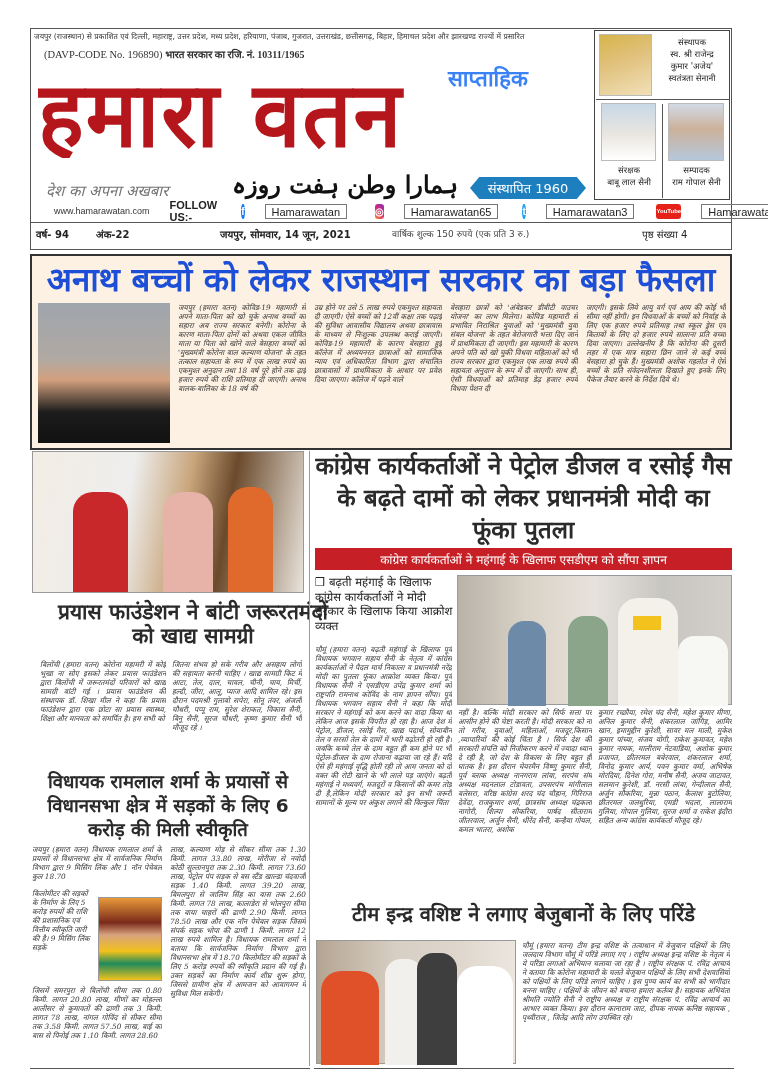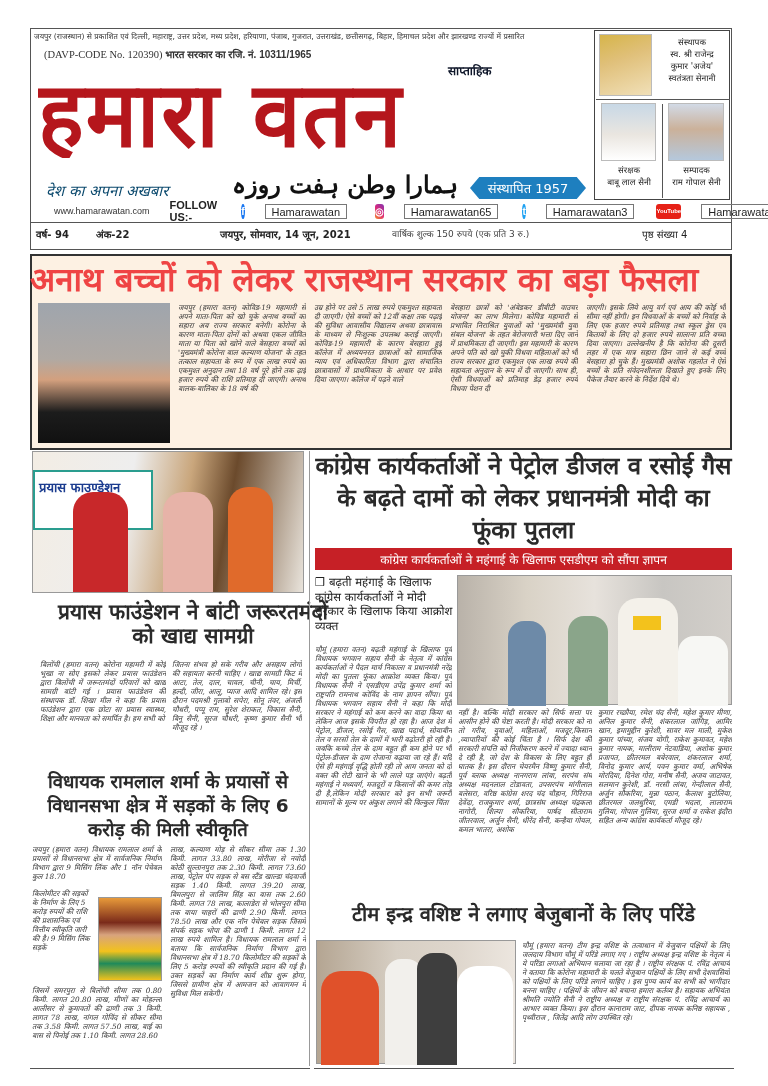--- a/index.html
+++ b/index.html
@@ -1,58 +1,58 @@
 <!DOCTYPE html>
 <html><head>
 <meta charset="utf-8">
 <style>
   * { box-sizing: border-box; margin: 0; padding: 0; }
   body { width: 768px; height: 1086px; background: #ffffff; font-family: "DejaVu Serif", serif; color: #222; position: relative; overflow: hidden; }
   .abs { position: absolute; }
   .masthead { left: 30px; top: 28px; width: 702px; height: 222px; border: 1.5px solid #555; }
   .topline { left: 34px; top: 31px; width: 560px; font-size: 7.6px; font-family: "DejaVu Sans", sans-serif; color: #333; white-space: nowrap; overflow: hidden; }
   .davp { left: 44px; top: 47px; font-size: 10.5px; font-family: "Liberation Serif", serif; color: #333; white-space: nowrap; }
-  .davp b { font-family: Liberation Sans, sans-serif; font-weight: bold; font-size: 10px; }
-  .weekly { left: 448px; top: 62px; font-size: 12px; font-weight: bold; font-family: "DejaVu Sans", sans-serif; color: #0f172a; }
+  .davp b { font-family: Liberation Serif, serif; font-weight: bold; font-size: 10px; }
+  .weekly { left: 448px; top: 62px; font-size: 22px; font-weight: bold; font-family: "DejaVu Sans", sans-serif; color: #3b82f6; }
   .brand { left: 38px; top: 74px; width: 540px; height: 82px; font-family: "DejaVu Sans", sans-serif; font-weight: 900; font-size: 86px; line-height: 82px; color: #b5161c; letter-spacing: 2px; white-space: nowrap; overflow: hidden; transform: scaleY(1.05); }
-  .tagline { left: 46px; top: 180px; font-size: 15px; font-style: italic; font-family: "DejaVu Sans", sans-serif; color: #0c4a6e; }
+  .tagline { left: 46px; top: 180px; font-size: 15px; font-style: italic; font-family: "DejaVu Sans", sans-serif; color: #737373; }
   .urdu { left: 232px; top: 170px; font-size: 24px; font-weight: bold; font-family: "DejaVu Serif", serif; color: #111; direction: rtl; }
   .estd { left: 470px; top: 177px; width: 116px; height: 22px; background: #1e7fbf; color: #fff; font-size: 13px; font-family: "DejaVu Sans", sans-serif; display: flex; align-items: center; justify-content: center; clip-path: polygon(8% 0, 92% 0, 100% 50%, 92% 100%, 8% 100%, 0 50%); }
   .founders { left: 594px; top: 30px; width: 136px; height: 170px; border: 1.5px solid #444; }
   .f-photo { background: linear-gradient(160deg,#d6b54a 0%,#e0c07a 40%,#f1e0b8 100%); border: 1px solid #bbb; }
   .f-photo2 { background: linear-gradient(180deg,#c8d8e6 0%,#eae6e0 55%,#ffffff 100%); border: 1px solid #bbb; }
   .f-photo3 { background: linear-gradient(180deg,#d2dae6 0%,#cbb19a 45%,#b5c8dc 100%); border: 1px solid #bbb; }
   .ftxt { font-family: "DejaVu Sans", sans-serif; font-size: 8.5px; text-align: center; color: #222; line-height: 12px; }
   .social { left: 34px; top: 202px; width: 700px; height: 18px; display: flex; align-items: center; gap: 20px; font-family: "Liberation Sans", sans-serif; font-size: 10px; }
   .sbox { border: 1px solid #777; padding: 0 6px; height: 15px; line-height: 14px; font-size: 11px; color: #222; }
   .sicon { width: 15px; height: 15px; border-radius: 3px; display: inline-flex; align-items: center; justify-content: center; color: #fff; font-size: 10px; font-weight: bold; }
   .infobar { left: 30px; top: 222px; width: 702px; height: 22px; border-top: 1.5px solid #555; display: flex; align-items: center; font-family: "DejaVu Sans", sans-serif; font-size: 10px; color: #222; }
   .lead { left: 30px; top: 254px; width: 702px; height: 196px; background: #fdf1e3; border: 2px solid #333; }
-  .lead-h { left: 30px; top: 256px; width: 702px; text-align: left; font-family: "DejaVu Sans", sans-serif; font-weight: bold; font-size: 33px; color: #ef4444; white-space: nowrap; }
+  .lead-h { left: 30px; top: 256px; width: 702px; text-align: center; font-family: "DejaVu Sans", sans-serif; font-weight: bold; font-size: 33px; color: #1d4ed8; white-space: nowrap; }
   .photo-cm { left: 38px; top: 303px; width: 132px; height: 140px; background: linear-gradient(180deg,#9fa5ad 0%,#b0a9a3 40%,#d3a07e 55%,#1c1c1c 78%,#111 100%); }
   .txt { font-family: "DejaVu Serif", serif; font-size: 7.3px; line-height: 9px; color: #333; text-align: justify; overflow: hidden; font-style: italic; }
   .hd { font-family: "DejaVu Sans", sans-serif; font-weight: bold; color: #2a2a2a; text-align: center; line-height: 1.15; }
   .redbar { left: 315px; top: 548px; width: 417px; height: 22px; background: #c62026; color: #fff; font-family: "DejaVu Sans", sans-serif; font-size: 12px; display: flex; align-items: center; justify-content: center; }
   .rule { background: #555; }
   .img { border: 1px solid #999; }
 </style>
 </head>
 <body>
 
 <div class="abs masthead"></div>
 <div class="abs topline">जयपुर (राजस्थान) से प्रकाशित एवं दिल्ली, महाराष्ट्र, उत्तर प्रदेश, मध्य प्रदेश, हरियाणा, पंजाब, गुजरात, उत्तराखंड, छत्तीसगढ़, बिहार, हिमाचल प्रदेश और झारखण्ड राज्यों में प्रसारित</div>
 <div class="abs davp">
-  <span>(DAVP-CODE No. 120390)</span>
+  <span>(DAVP-CODE No. 196890)</span>
   <b>भारत सरकार का रजि. नं. 10311/1965</b>
 </div>
 <div class="abs weekly">साप्ताहिक</div>
 <div class="abs brand">हमारा वतन</div>
 <div class="abs tagline">देश का अपना अखबार</div>
 <div class="abs urdu">ہمارا وطن ہفت روزہ</div>
-<div class="abs estd">संस्थापित 1957</div>
+<div class="abs estd">संस्थापित 1960</div>
 
 <div class="abs founders"></div>
 <div class="abs f-photo" style="left:599px;top:34px;width:53px;height:62px;"></div>
 <div class="abs ftxt" style="left:654px;top:36px;width:76px;">
   <div>संस्थापक</div>
   <div>स्व. श्री राजेन्द्र</div>
   <div>कुमार 'अजेय'</div>
   <div>स्वतंत्रता सेनानी</div>
 </div>
 <div class="abs rule" style="left:596px;top:99px;width:134px;height:1px;"></div>
@@ -92,21 +92,20 @@
 
 <div class="abs lead"></div>
 <div class="abs lead-h">अनाथ बच्चों को लेकर राजस्थान सरकार का बड़ा फैसला</div>
 <div class="abs photo-cm"></div>
 <div class="abs txt" style="left:178px;top:303px;width:128px;height:142px;">जयपुर (हमारा वतन) कोविड-19 महामारी से अपने माता-पिता को खो चुके अनाथ बच्चों का सहारा अब राज्य सरकार बनेगी। कोरोना के कारण माता-पिता दोनों को अथवा एकल जीवित माता या पिता को खोने वाले बेसहारा बच्चों को 'मुख्यमंत्री कोरोना बाल कल्याण योजना' के तहत तत्काल सहायता के रूप में एक लाख रुपये का एकमुश्त अनुदान तथा 18 वर्ष पूरे होने तक ढ़ाई हजार रुपये की राशि प्रतिमाह दी जाएगी। अनाथ बालक-बालिका के 18 वर्ष की</div>
 <div class="abs txt" style="left:314px;top:303px;width:128px;height:142px;">उम्र होने पर उसे 5 लाख रुपये एकमुश्त सहायता दी जाएगी। ऐसे बच्चों को 12वीं कक्षा तक पढ़ाई की सुविधा आवासीय विद्यालय अथवा छात्रावास के माध्यम से निःशुल्क उपलब्ध कराई जाएगी। कोविड-19 महामारी के कारण बेसहारा हुई कॉलेज में अध्ययनरत छात्राओं को सामाजिक न्याय एवं अधिकारिता विभाग द्वारा संचालित छात्रावासों में प्राथमिकता के आधार पर प्रवेश दिया जाएगा। कॉलेज में पढ़ने वाले</div>
 <div class="abs txt" style="left:450px;top:303px;width:128px;height:142px;">बेसहारा छात्रों को 'अंबेडकर डीबीटी वाउचर योजना' का लाभ मिलेगा। कोविड महामारी से प्रभावित निराश्रित युवाओं को 'मुख्यमंत्री युवा संबल योजना' के तहत बेरोजगारी भत्ता दिए जाने में प्राथमिकता दी जाएगी। इस महामारी के कारण अपने पति को खो चुकी विधवा महिलाओं को भी राज्य सरकार द्वारा एकमुश्त एक लाख रुपये की सहायता अनुदान के रूप में दी जाएगी। साथ ही, ऐसी विधवाओं को प्रतिमाह डेढ़ हजार रुपये विधवा पेंशन दी</div>
 <div class="abs txt" style="left:586px;top:303px;width:140px;height:142px;">जाएगी। इसके लिये आयु वर्ग एवं आय की कोई भी सीमा नहीं होगी। इन विधवाओं के बच्चों को निर्वाह के लिए एक हजार रुपये प्रतिमाह तथा स्कूल ड्रेस एवं किताबों के लिए दो हजार रुपये सालाना प्रति बच्चा दिया जाएगा। उल्लेखनीय है कि कोरोना की दूसरी लहर में एक मात्र सहारा छिन जाने से कई बच्चे बेसहारा हो चुके हैं। मुख्यमंत्री अशोक गहलोत ने ऐसे बच्चों के प्रति संवेदनशीलता दिखाते हुए इनके लिए पैकेज तैयार करने के निर्देश दिये थे।</div>
 
 <div class="abs img" style="left:32px;top:451px;width:272px;height:142px;background:linear-gradient(100deg,#f3ede4 0%,#eee 35%,#c9a67c 55%,#6b4a2c 70%,#e9e4dc 100%);">
-  <div style="position:absolute;left:0;top:18px;width:120px;height:60px;border:2px solid #2a9d8f;background:#fff;font-family:'DejaVu Sans',sans-serif;font-weight:bold;font-size:13px;color:#1b3c8f;padding:6px 0 0 4px;">प्रयास फाउण्डेशन</div>
   <div style="position:absolute;left:40px;top:40px;width:55px;height:100px;background:#c8282a;border-radius:20px 20px 0 0;"></div>
   <div style="position:absolute;left:130px;top:40px;width:50px;height:100px;background:#e7b3a8;border-radius:20px 20px 0 0;"></div>
   <div style="position:absolute;left:195px;top:35px;width:45px;height:105px;background:#e06a2b;border-radius:20px 20px 0 0;"></div>
 </div>
 <div class="abs hd" style="left:30px;top:600px;width:276px;font-size:21px;margin-left:25px;">प्रयास फाउंडेशन ने बांटी जरूरतमंदों को खाद्य सामग्री</div>
 <div class="abs txt" style="left:40px;top:660px;width:126px;height:96px;">बिलोंची (हमारा वतन) कोरोना महामरी में कोई भूखा ना सोए इसको लेकर प्रयास फाउंडेशन द्वारा बिलोंची में जरूरतमंदों परिवारों को खाद्य सामग्री बांटी गई । प्रयास फाउंडेशन की संस्थापक डॉ. शिखा मील ने कहा कि प्रयास फाउंडेशन द्वारा एक छोटा सा प्रयास स्वास्थ्य, शिक्षा और मानवता को समर्पित है। हम सभी को</div>
 <div class="abs txt" style="left:172px;top:660px;width:130px;height:96px;">जितना संभव हो सके गरीब और असहाय लोगों की सहायता करनी चाहिए । खाद्य सामग्री किट में आटा, तेल, दाल, चावल, चीनी, चाय, मिर्ची, हल्दी, जीरा, आलू, प्याज आदि शामिल रहे। इस दौरान पदमश्री गुलाबो सपेरा, सोनू तंवर, अंजली चौधरी, पप्पू राम, सुरेश शेराकत, विकास सैनी, बिनू सैनी, सूरज चौधरी, कृष्ण कुमार सैनी भी मौजूद रहे ।</div>
 
 <div class="abs hd" style="left:30px;top:770px;width:276px;font-size:18.5px;line-height:24px;">विधायक रामलाल शर्मा के प्रयासों से विधानसभा क्षेत्र में सड़कों के लिए 6 करोड़ की मिली स्वीकृति</div>
 <div class="abs txt" style="left:32px;top:845px;width:130px;height:43px;">जयपुर (हमारा वतन) विधायक रामलाल शर्मा के प्रयासों से विधानसभा क्षेत्र में सार्वजनिक निर्माण विभाग द्वारा 9 मिसिंग लिंक और 1 नॉन पेचेबल कुल 18.70</div>

